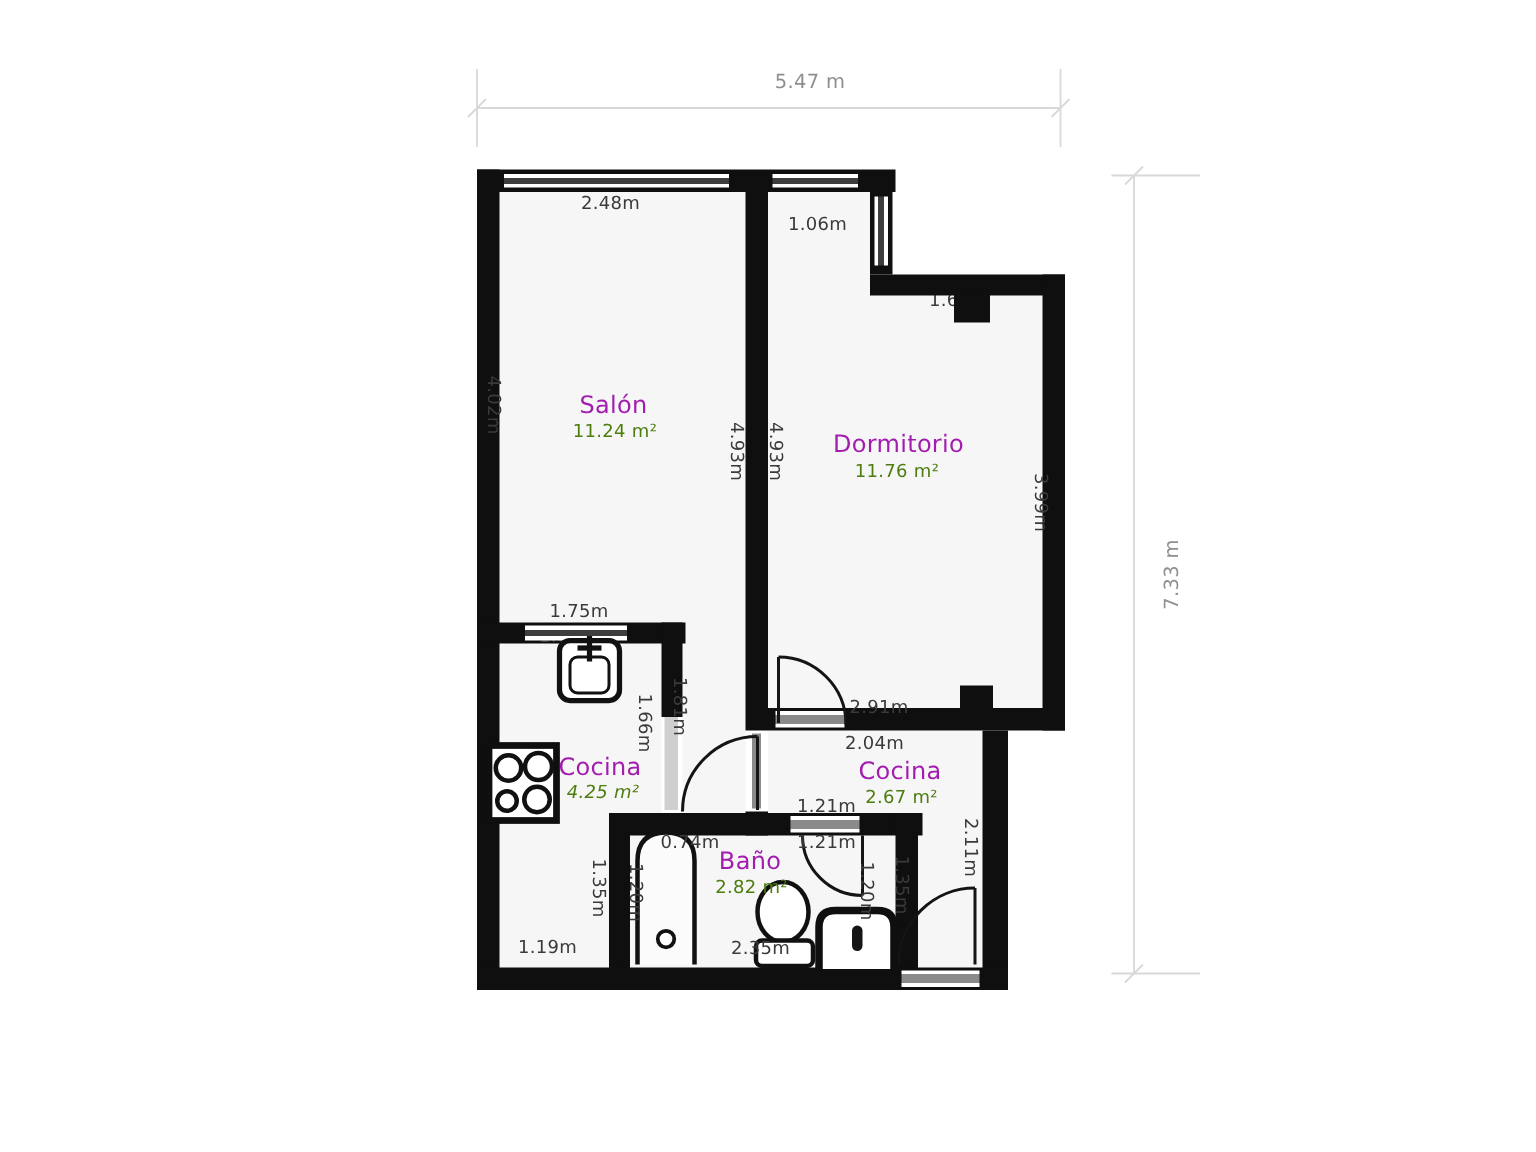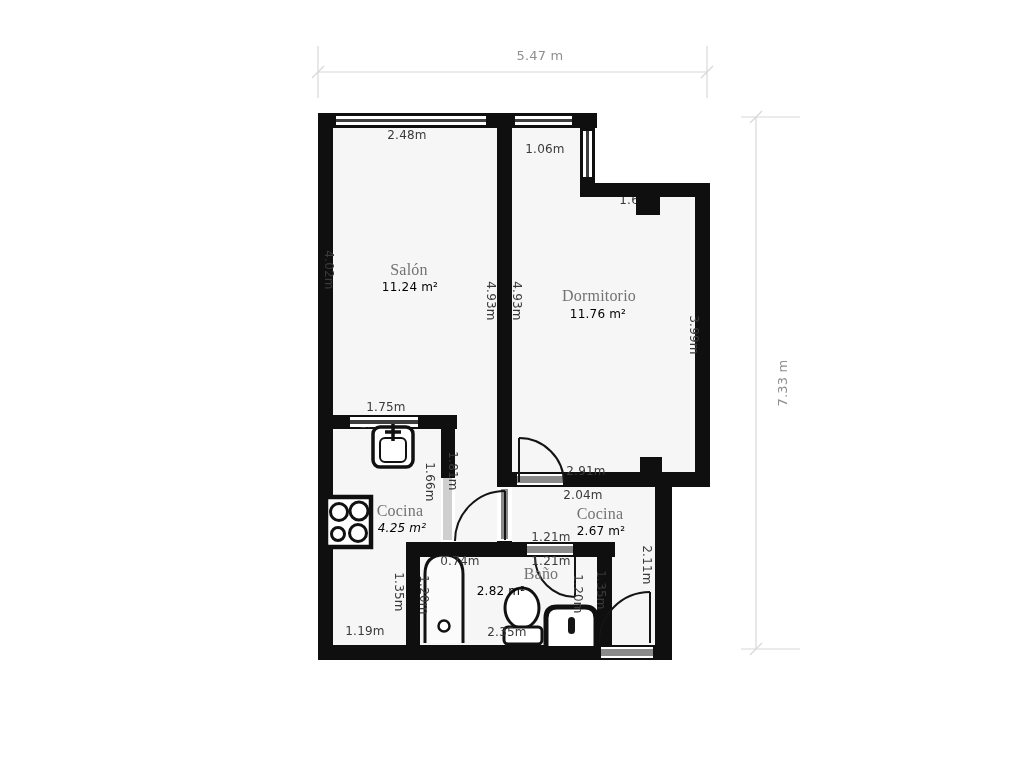--- a/index.html
+++ b/index.html
@@ -12,22 +12,22 @@
   .win-v{position:absolute;z-index:5;background:linear-gradient(to right,#ffffff 28%,#3d3d3d 28%,#3d3d3d 72%,#ffffff 72%);}
   .sill-h{position:absolute;z-index:5;background:linear-gradient(to bottom,#ffffff 22%,#8a8a8a 22%,#8a8a8a 78%,#ffffff 78%);}
   .sill-v{position:absolute;z-index:5;background:linear-gradient(to right,#ffffff 22%,#8a8a8a 22%,#8a8a8a 78%,#ffffff 78%);}
   .bar-v{position:absolute;z-index:2;background:#cfcfcf;}
   svg.overlay{position:absolute;left:0;top:0;z-index:6;pointer-events:none;}
   .lbl{position:absolute;transform:translate(-50%,-50%);font-size:12px;color:#3a3a3a;
        white-space:nowrap;z-index:7;letter-spacing:0.2px;}
   .lbl.v{transform:translate(-50%,-50%) rotate(90deg);}
   .lbl.vu{transform:translate(-50%,-50%) rotate(-90deg);}
   .lbl.under{z-index:2;}
-  .room-name{font-size:16px;color:#737373;z-index:7;font-family:Liberation Serif, serif;}
-  .room-area{font-size:12px;color:#000000;z-index:7;}
+  .room-name{font-size:16px;color:#a21caf;z-index:7;}
+  .room-area{font-size:12px;color:#4d7c0f;z-index:7;}
   .dim{font-size:13px;color:#8f8f8f;}
 </style>
 </head>
 <body>
 
 <div id="stage">
 
   <div class="floor" style="left:333px;top:128px;width:164px;height:287px;"></div>
   <div class="floor" style="left:455px;top:415px;width:42px;height:127px;"></div>
   <div class="floor" style="left:512px;top:128px;width:70px;height:344px;"></div>
@@ -130,21 +130,21 @@
   <div class="lbl dim vu" style="left:782px;top:383px;">7.33 m</div>
 
   <div class="lbl room-name" style="left:409px;top:270px;">Salón</div>
   <div class="lbl room-area" style="left:410px;top:287px;">11.24 m²</div>
   <div class="lbl room-name" style="left:599px;top:296px;">Dormitorio</div>
   <div class="lbl room-area" style="left:598px;top:314px;">11.76 m²</div>
   <div class="lbl room-name" style="left:400px;top:511px;">Cocina</div>
   <div class="lbl room-area" style="left:402px;top:528px;font-style:italic;">4.25 m²</div>
   <div class="lbl room-name" style="left:600px;top:514px;">Cocina</div>
   <div class="lbl room-area" style="left:601px;top:531px;">2.67 m²</div>
-  <div class="lbl room-name" style="left:500px;top:574px;margin-left:41px;">Baño</div>
+  <div class="lbl room-name" style="left:500px;top:574px;">Baño</div>
   <div class="lbl room-area" style="left:501px;top:591px;">2.82 m²</div>
 
   <div class="lbl" style="left:407px;top:135px;">2.48m</div>
   <div class="lbl" style="left:545px;top:149px;">1.06m</div>
   <div class="lbl v" style="left:329px;top:270px;">4.02m</div>
   <div class="lbl v" style="left:491px;top:301px;">4.93m</div>
   <div class="lbl v" style="left:517px;top:301px;">4.93m</div>
   <div class="lbl v" style="left:694px;top:335px;">3.99m</div>
   <div class="lbl" style="left:386px;top:407px;text-align:right;">1.75m</div>
   <div class="lbl v" style="left:453px;top:471px;">1.81m</div>

